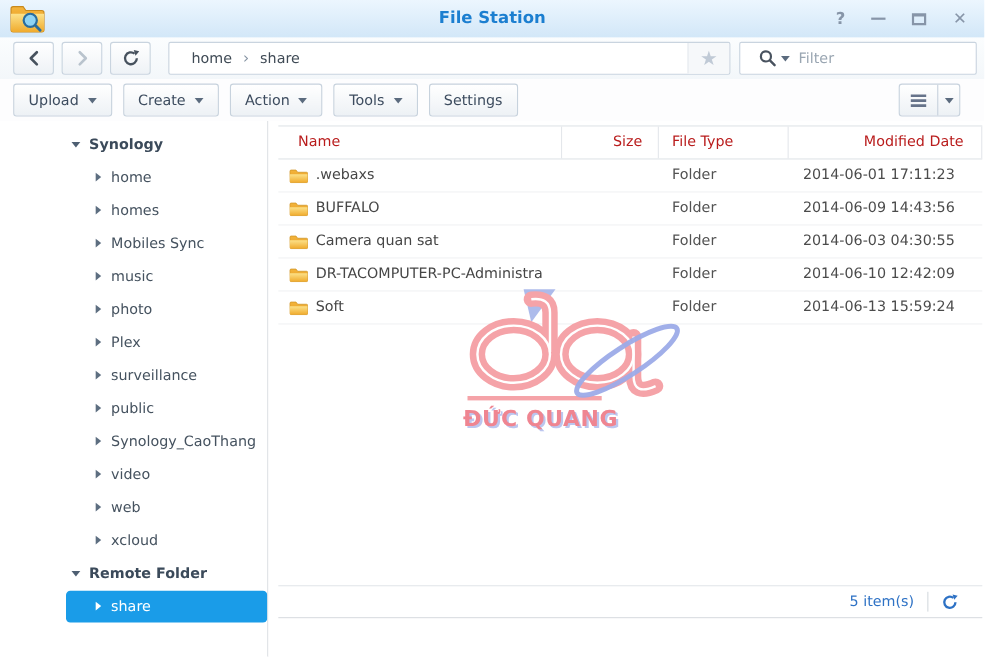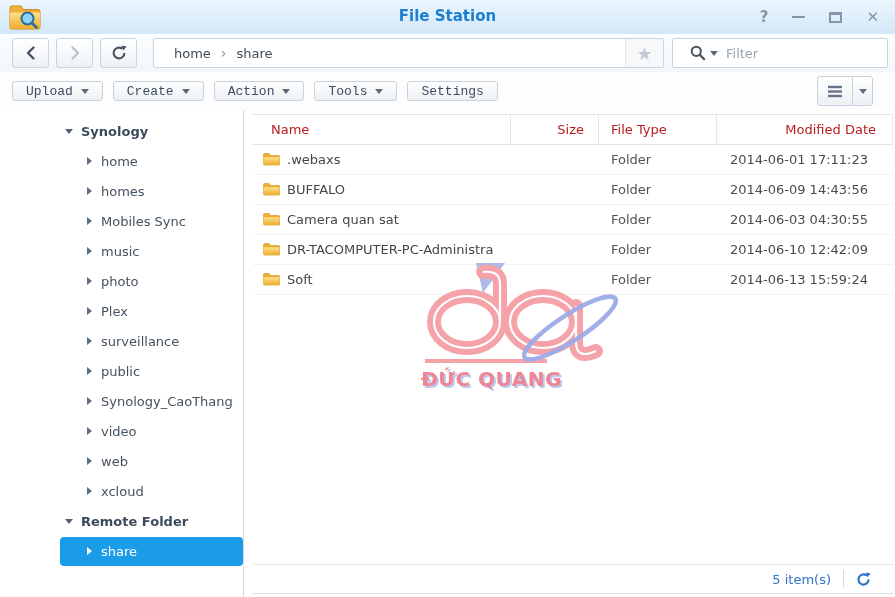--- a/index.html
+++ b/index.html
@@ -35,23 +35,23 @@
   .star { color:#c0cad6; font-size:18px; cursor:pointer; }
   .filter-box { width:216px; height:30px; margin-left:8px; background:#fff; border:1px solid #c9d4df; border-radius:2px;
                 display:flex; align-items:center; padding-left:17px; flex:0 0 auto; }
   .filter-box input { border:none; outline:none; flex:1; min-width:0; font:13px "DejaVu Sans","Liberation Sans",sans-serif;
                       color:#444; padding-left:8px; background:transparent; }
   .filter-box input::placeholder { color:#9aa6b2; }
   .search-wrap { display:flex; align-items:center; color:#49535f; cursor:pointer; }
 
   
   .toolbar { height:38px; background:#fdfdfe; display:flex; align-items:center; padding:0 22px 0 12px; }
-  .tb-btn { height:20px; padding:0 13px; border:1px solid #c7d2dd; border-radius:3px;
+  .tb-btn { height:30px; padding:0 13px; border:1px solid #c7d2dd; border-radius:3px;
             background:linear-gradient(#ffffff,#edf1f5); display:flex; align-items:center; margin-right:10px;
-            color:#3d4c5f; cursor:pointer;font-family:Liberation Mono, monospace; }
+            color:#3d4c5f; cursor:pointer; }
   .tb-btn .caret { margin-left:8px; }
   .caret { width:0; height:0; border-left:4px solid transparent; border-right:4px solid transparent; border-top:5px solid #5b6b7e; }
   .view-split { margin-left:auto; height:30px; border:1px solid #c7d2dd; border-radius:3px;
                 background:linear-gradient(#ffffff,#edf1f5); display:flex; align-items:stretch; margin-right:0; }
   .view-main { width:34px; display:flex; align-items:center; justify-content:center; cursor:pointer; color:#66738a; }
   .view-div { width:1px; background:#c7d2dd; }
   .view-caret { width:19px; display:flex; align-items:center; justify-content:center; cursor:pointer; }
 
   
   .content { height:487px; display:flex;padding-left:48px; }
@@ -73,28 +73,28 @@
   .main { flex:1; position:relative; background:#fff; }
   .ftable { margin:4px 2px 0 9px; }
   .thead { display:flex; align-items:center; height:31px; border-top:1px solid #e0e4e8; border-bottom:1px solid #e0e4e8; }
   .th { color:#b91c1c; height:100%; display:flex; align-items:center; cursor:pointer; }
   .th-name { width:258px; padding-left:18px; border-right:1px solid #e4e7eb; }
   .th-size { width:88px; justify-content:flex-end; padding-right:14px; border-right:1px solid #e4e7eb; }
   .th-type { width:118px; padding-left:12px; border-right:1px solid #e4e7eb; }
   .th-date { width:176px; justify-content:flex-end; padding-right:16px; border-right:1px solid #e4e7eb; }
   .th-spacer { flex:1; }
   .frow { display:flex; align-items:center; height:30px; border-bottom:1px solid #f1f2f4; cursor:pointer; }
-  .td-name { width:258px; display:flex; align-items:flex-start; padding-left:10px; color:#464646; white-space:nowrap; overflow:hidden; }
+  .td-name { width:258px; display:flex; align-items:center; padding-left:10px; color:#464646; white-space:nowrap; overflow:hidden; }
   .td-name svg { flex:0 0 auto; margin-right:7px; }
   .td-size { width:88px; text-align:right; padding-right:14px; color:#525252; }
   .td-type { width:118px; padding-left:12px; color:#525252; }
   .td-date { flex:1; text-align:right; padding-right:25px; color:#4b4b4b; }
 
   
-  .statusbar { position:absolute; left:9px; right:2px; top:454px; height:30px;
+  .statusbar { position:absolute; left:9px; right:2px; top:422px; height:30px;
                border-top:1px solid #e3e6ea; border-bottom:1px solid #dadde1;
                display:flex; align-items:center; justify-content:flex-end; }
   .item-count { color:#2e72c5; }
   .status-div { width:1px; height:18px; background:#d5dade; margin:0 12px; }
   .status-refresh { color:#2e72c5; margin-right:22px; display:flex; cursor:pointer; }
 
   
   .watermark { position:absolute; left:175px; top:152px; width:235px; pointer-events:none; }
   .wm-line { width:122px; height:3.5px; background:#f5a3a8; margin:2px 0 4px 6px; }
   .wm-text { margin-left:2px; width:134px; text-align:center; font-size:20px; font-weight:bold; letter-spacing:.5px;

